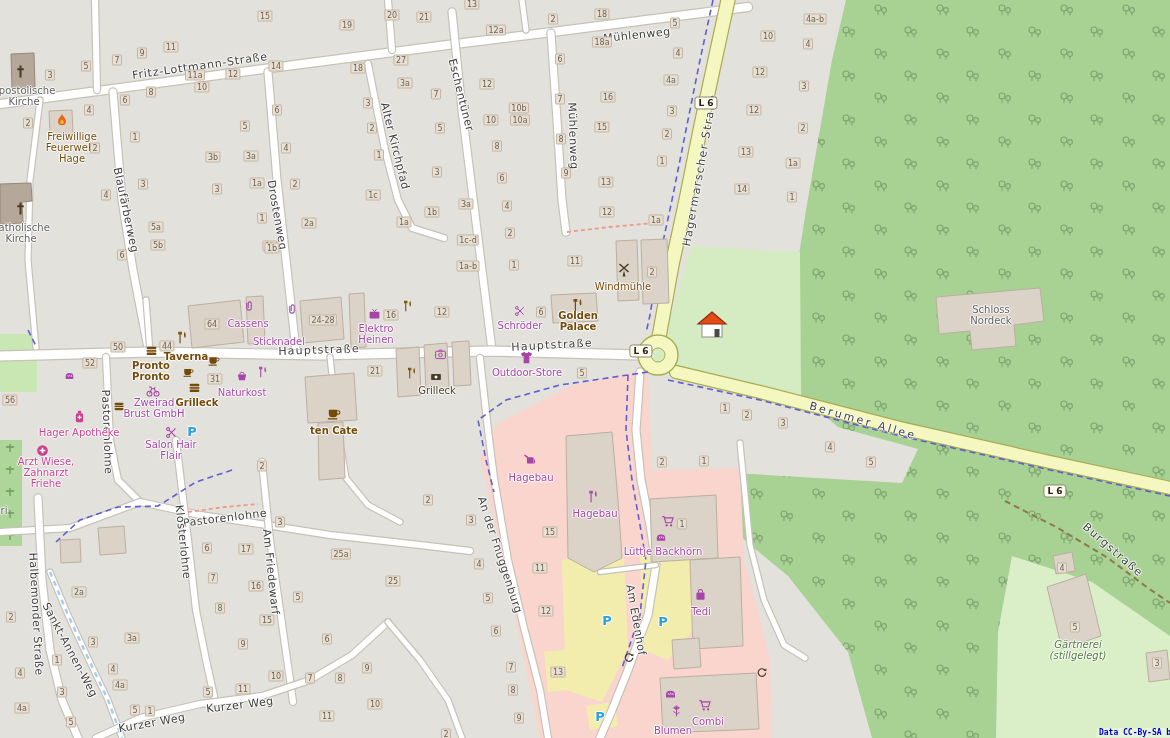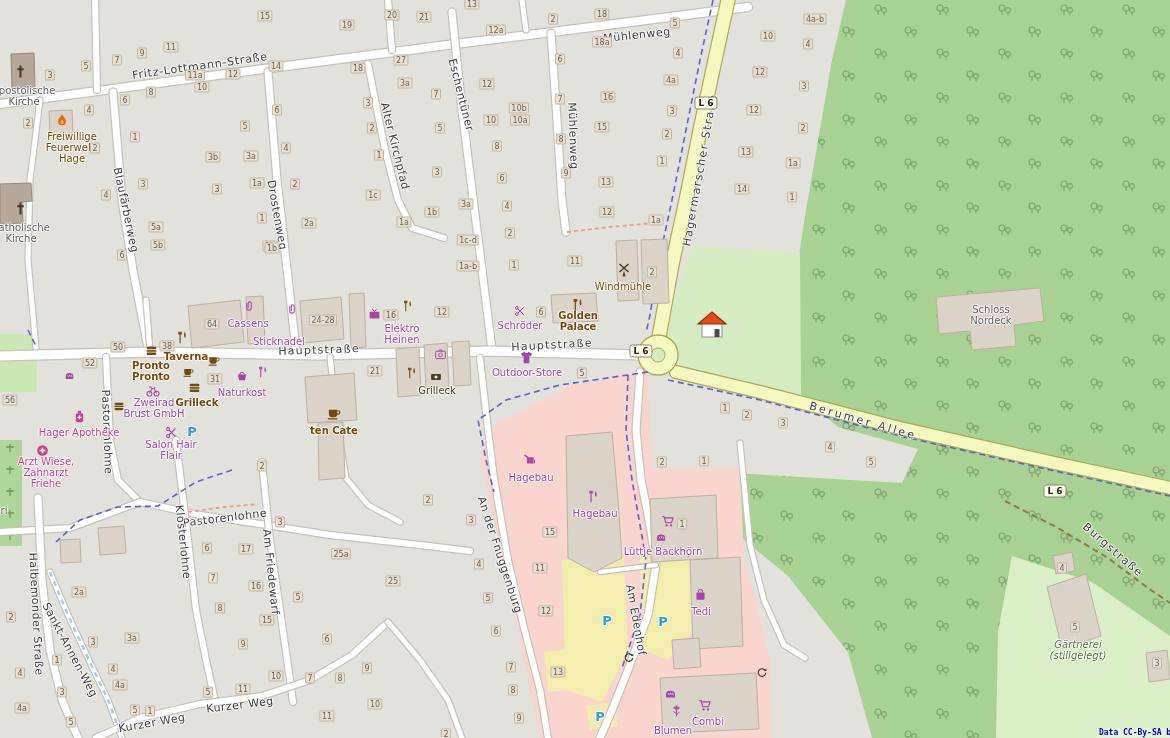--- a/index.html
+++ b/index.html
@@ -303,21 +303,21 @@
       <div class="lbl street" style="left: 636px; top: 620px; transform: translate(-50%, -50%) rotate(80deg); letter-spacing: 0.5px;">Am Edenhof</div>
       <div class="lbl street" style="left: 500px; top: 555px; transform: translate(-50%, -50%) rotate(72deg); letter-spacing: 0.5px;">An der Fnuggenburg</div>
       <div class="lbl poi" style="left: 24px; top: 96px; transform: translate(-50%, -50%); color: rgb(95, 95, 95);">apostolische<br>Kirche</div>
       <div class="lbl poi" style="left: 72px; top: 147px; transform: translate(-50%, -50%); color: rgb(115, 74, 8);">Freiwillige<br>Feuerwehr<br>Hage</div>
       <div class="lbl poi" style="left: 21px; top: 233px; transform: translate(-50%, -50%); color: rgb(95, 95, 95);">Katholische<br>Kirche</div>
       <div class="lbl poi" style="left: 623px; top: 286px; transform: translate(-50%, -50%); color: rgb(115, 74, 8);">Windmühle</div>
       <div class="lbl poi b" style="left: 578px; top: 321px; transform: translate(-50%, -50%); color: rgb(115, 74, 8);">Golden<br>Palace</div>
       <div class="lbl poi" style="left: 520px; top: 325px; transform: translate(-50%, -50%); color: rgb(165, 69, 165);">Schröder</div>
       <div class="lbl poi" style="left: 248px; top: 323px; transform: translate(-50%, -50%); color: rgb(165, 69, 165);">Cassens</div>
       <div class="lbl poi" style="left: 279px; top: 341px; transform: translate(-50%, -50%); color: rgb(165, 69, 165);">Sticknadel</div>
-      <div class="lbl poi" style="left: 376px; top: 334px; transform: translate(-50%, -50%); color: rgb(165, 69, 165); margin-left: 26px;">Elektro<br>Heinen</div>
+      <div class="lbl poi" style="left: 376px; top: 334px; transform: translate(-50%, -50%); color: rgb(165, 69, 165);">Elektro<br>Heinen</div>
       <div class="lbl poi b" style="left: 186px; top: 356px; transform: translate(-50%, -50%); color: rgb(115, 74, 8);">Taverna</div>
       <div class="lbl poi b" style="left: 151px; top: 371px; transform: translate(-50%, -50%); color: rgb(115, 74, 8);">Pronto<br>Pronto</div>
       <div class="lbl poi b" style="left: 197px; top: 402px; transform: translate(-50%, -50%); color: rgb(115, 74, 8);">Grilleck</div>
       <div class="lbl poi" style="left: 154px; top: 408px; transform: translate(-50%, -50%); color: rgb(165, 69, 165);">Zweirad<br>Brust GmbH</div>
       <div class="lbl poi" style="left: 242px; top: 392px; transform: translate(-50%, -50%); color: rgb(165, 69, 165);">Naturkost</div>
       <div class="lbl poi" style="left: 171px; top: 450px; transform: translate(-50%, -50%); color: rgb(165, 69, 165);">Salon Hair<br>Flair</div>
       <div class="lbl poi" style="left: 79px; top: 432px; transform: translate(-50%, -50%); color: rgb(204, 63, 142);">Hager Apotheke</div>
       <div class="lbl poi" style="left: 46px; top: 472px; transform: translate(-50%, -50%); color: rgb(204, 63, 142);">Arzt Wiese,<br>Zahnarzt<br>Friehe</div>
       <div class="lbl poi" style="left: 437px; top: 390px; transform: translate(-50%, -50%); color: rgb(74, 61, 39);">Grilleck</div>
       <div class="lbl poi b" style="left: 334px; top: 430px; transform: translate(-50%, -50%); color: rgb(115, 74, 8);">ten Cate</div>
@@ -418,21 +418,21 @@
       <div class="lbl hn" style="left: 793px; top: 163px; transform: translate(-50%, -50%);">1a</div>
       <div class="lbl hn" style="left: 742px; top: 189px; transform: translate(-50%, -50%);">14</div>
       <div class="lbl hn" style="left: 792px; top: 197px; transform: translate(-50%, -50%);">1</div>
       <div class="lbl hn" style="left: 803px; top: 128px; transform: translate(-50%, -50%);">2</div>
       <div class="lbl hn" style="left: 575px; top: 261px; transform: translate(-50%, -50%);">11</div>
       <div class="lbl hn" style="left: 652px; top: 272px; transform: translate(-50%, -50%);">2</div>
       <div class="lbl hn" style="left: 468px; top: 240px; transform: translate(-50%, -50%);">1c-d</div>
       <div class="lbl hn" style="left: 468px; top: 266px; transform: translate(-50%, -50%);">1a-b</div>
       <div class="lbl hn" style="left: 514px; top: 265px; transform: translate(-50%, -50%);">1</div>
       <div class="lbl hn" style="left: 212px; top: 324px; transform: translate(-50%, -50%);">64</div>
-      <div class="lbl hn" style="left: 167px; top: 346px; transform: translate(-50%, -50%);">38</div>
+      <div class="lbl hn" style="left: 167px; top: 346px; transform: translate(-50%, -50%);">44</div>
       <div class="lbl hn" style="left: 215px; top: 379px; transform: translate(-50%, -50%);">31</div>
       <div class="lbl hn" style="left: 323px; top: 320px; transform: translate(-50%, -50%);">24-28</div>
       <div class="lbl hn" style="left: 391px; top: 315px; transform: translate(-50%, -50%);">16</div>
       <div class="lbl hn" style="left: 375px; top: 371px; transform: translate(-50%, -50%);">21</div>
       <div class="lbl hn" style="left: 442px; top: 312px; transform: translate(-50%, -50%);">12</div>
       <div class="lbl hn" style="left: 541px; top: 312px; transform: translate(-50%, -50%);">6</div>
       <div class="lbl hn" style="left: 582px; top: 373px; transform: translate(-50%, -50%);">5</div>
       <div class="lbl hn" style="left: 118px; top: 347px; transform: translate(-50%, -50%);">50</div>
       <div class="lbl hn" style="left: 90px; top: 363px; transform: translate(-50%, -50%);">52</div>
       <div class="lbl hn" style="left: 10px; top: 400px; transform: translate(-50%, -50%);">56</div>

